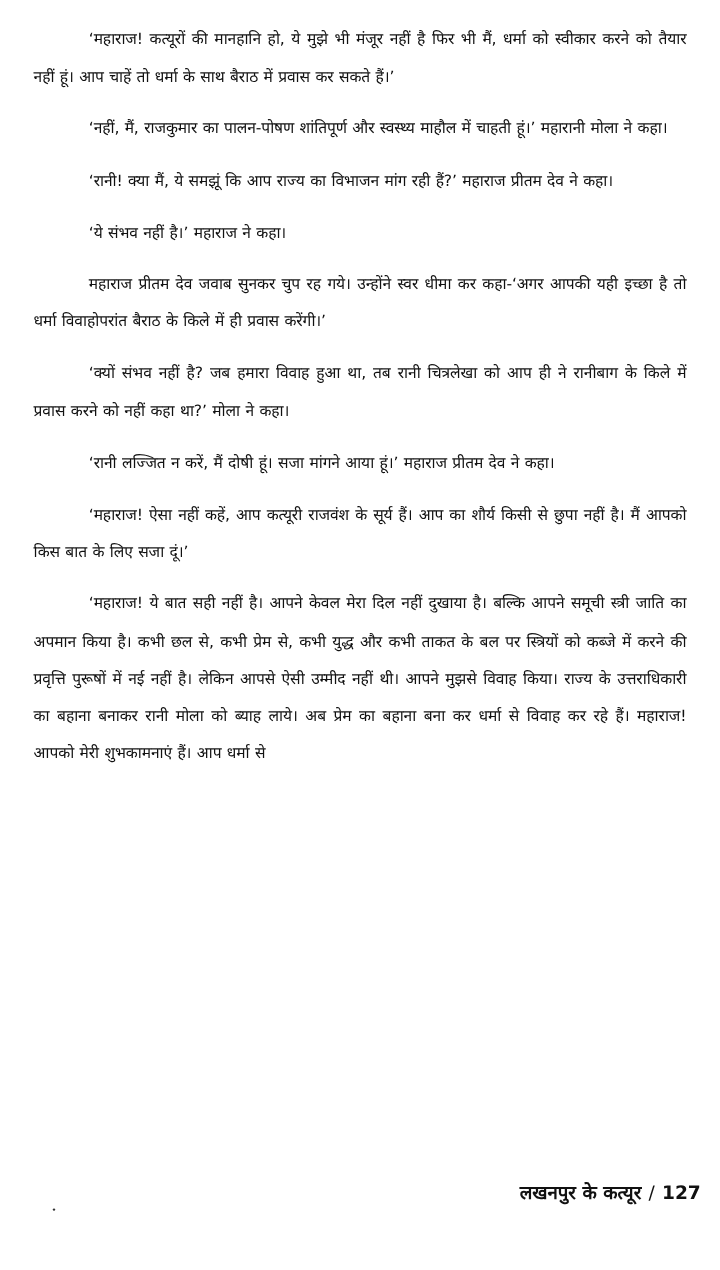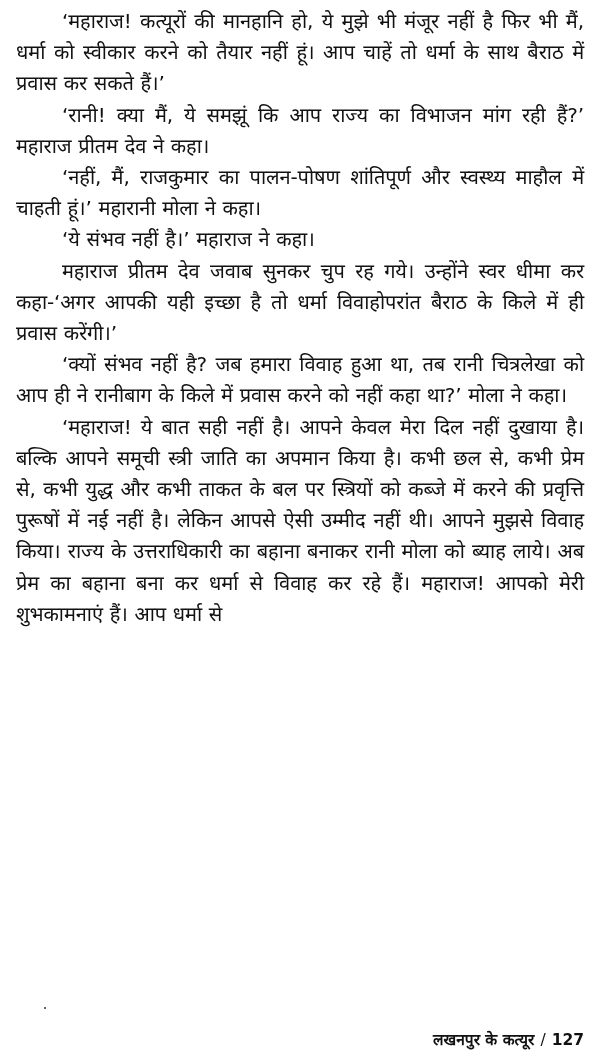--- a/index.html
+++ b/index.html
@@ -15,32 +15,32 @@
       font-family: "DejaVu Sans", sans-serif;
       color: #111111;
     }
     .page {
       position: absolute;
       left: 16px;
       top: 6px;
       width: 568px;
     }
     .para {
-      margin: 0;
-      font-size: 20px;
+      margin: 12px;
+      font-size: 13px;
       line-height: 31.2px;
       text-align: justify;
       text-indent: 46px;
       letter-spacing: -0.1px;
       word-spacing: 0.5px;
     }
     .footer {
       position: absolute;
       right: 16px;
-      top: 1028px;
+      top: 982px;
       font-size: 15.5px;
       font-weight: bold;
       color: #111111;
       white-space: nowrap;
       text-align: right;
     }
     .footer .sep {
       margin: 0 6px;
       font-weight: normal;
     }
@@ -52,25 +52,27 @@
       height: 2px;
       background: #333;
       border-radius: 1px;
     }
   </style>
 </head>
 <body>
 
 <div class="page">
   <p class="para">‘महाराज! कत्यूरों की मानहानि हो, ये मुझे भी मंजूर नहीं है फिर भी मैं, धर्मा को स्वीकार करने को तैयार नहीं हूं। आप चाहें तो धर्मा के साथ बैराठ में प्रवास कर सकते हैं।’</p>
+  <p class="para">‘नहीं, मैं, राजकुमार का पालन-पोषण शांतिपूर्ण और स्वस्थ्य माहौल में चाहती हूं।’ महारानी मोला ने कहा।</p>
   <p class="para">‘रानी! क्या मैं, ये समझूं कि आप राज्य का विभाजन मांग रही हैं?’ महाराज प्रीतम देव ने कहा।</p>
-  <p class="para">‘नहीं, मैं, राजकुमार का पालन-पोषण शांतिपूर्ण और स्वस्थ्य माहौल में चाहती हूं।’ महारानी मोला ने कहा।</p>
   <p class="para">‘ये संभव नहीं है।’ महाराज ने कहा।</p>
   <p class="para">महाराज प्रीतम देव जवाब सुनकर चुप रह गये। उन्होंने स्वर धीमा कर कहा-‘अगर आपकी यही इच्छा है तो धर्मा विवाहोपरांत बैराठ के किले में ही प्रवास करेंगी।’</p>
   <p class="para">‘क्यों संभव नहीं है? जब हमारा विवाह हुआ था, तब रानी चित्रलेखा को आप ही ने रानीबाग के किले में प्रवास करने को नहीं कहा था?’ मोला ने कहा।</p>
+  <p class="para">‘रानी लज्जित न करें, मैं दोषी हूं। सजा मांगने आया हूं।’ महाराज प्रीतम देव ने कहा।</p>
+  <p class="para">‘महाराज! ऐसा नहीं कहें, आप कत्यूरी राजवंश के सूर्य हैं। आप का शौर्य किसी से छुपा नहीं है। मैं आपको किस बात के लिए सजा दूं।’</p>
   <p class="para">‘महाराज! ये बात सही नहीं है। आपने केवल मेरा दिल नहीं दुखाया है। बल्कि आपने समूची स्त्री जाति का अपमान किया है। कभी छल से, कभी प्रेम से, कभी युद्ध और कभी ताकत के बल पर स्त्रियों को कब्जे में करने की प्रवृत्ति पुरूषों में नई नहीं है। लेकिन आपसे ऐसी उम्मीद नहीं थी। आपने मुझसे विवाह किया। राज्य के उत्तराधिकारी का बहाना बनाकर रानी मोला को ब्याह लाये। अब प्रेम का बहाना बना कर धर्मा से विवाह कर रहे हैं। महाराज! आपको मेरी शुभकामनाएं हैं। आप धर्मा से</p>
 </div>
 
 <div class="speck"></div>
 
 <div class="footer">
   <span>लखनपुर के कत्यूर</span><span class="sep">/</span><span>127</span>
 </div>
 
 </body></html>

